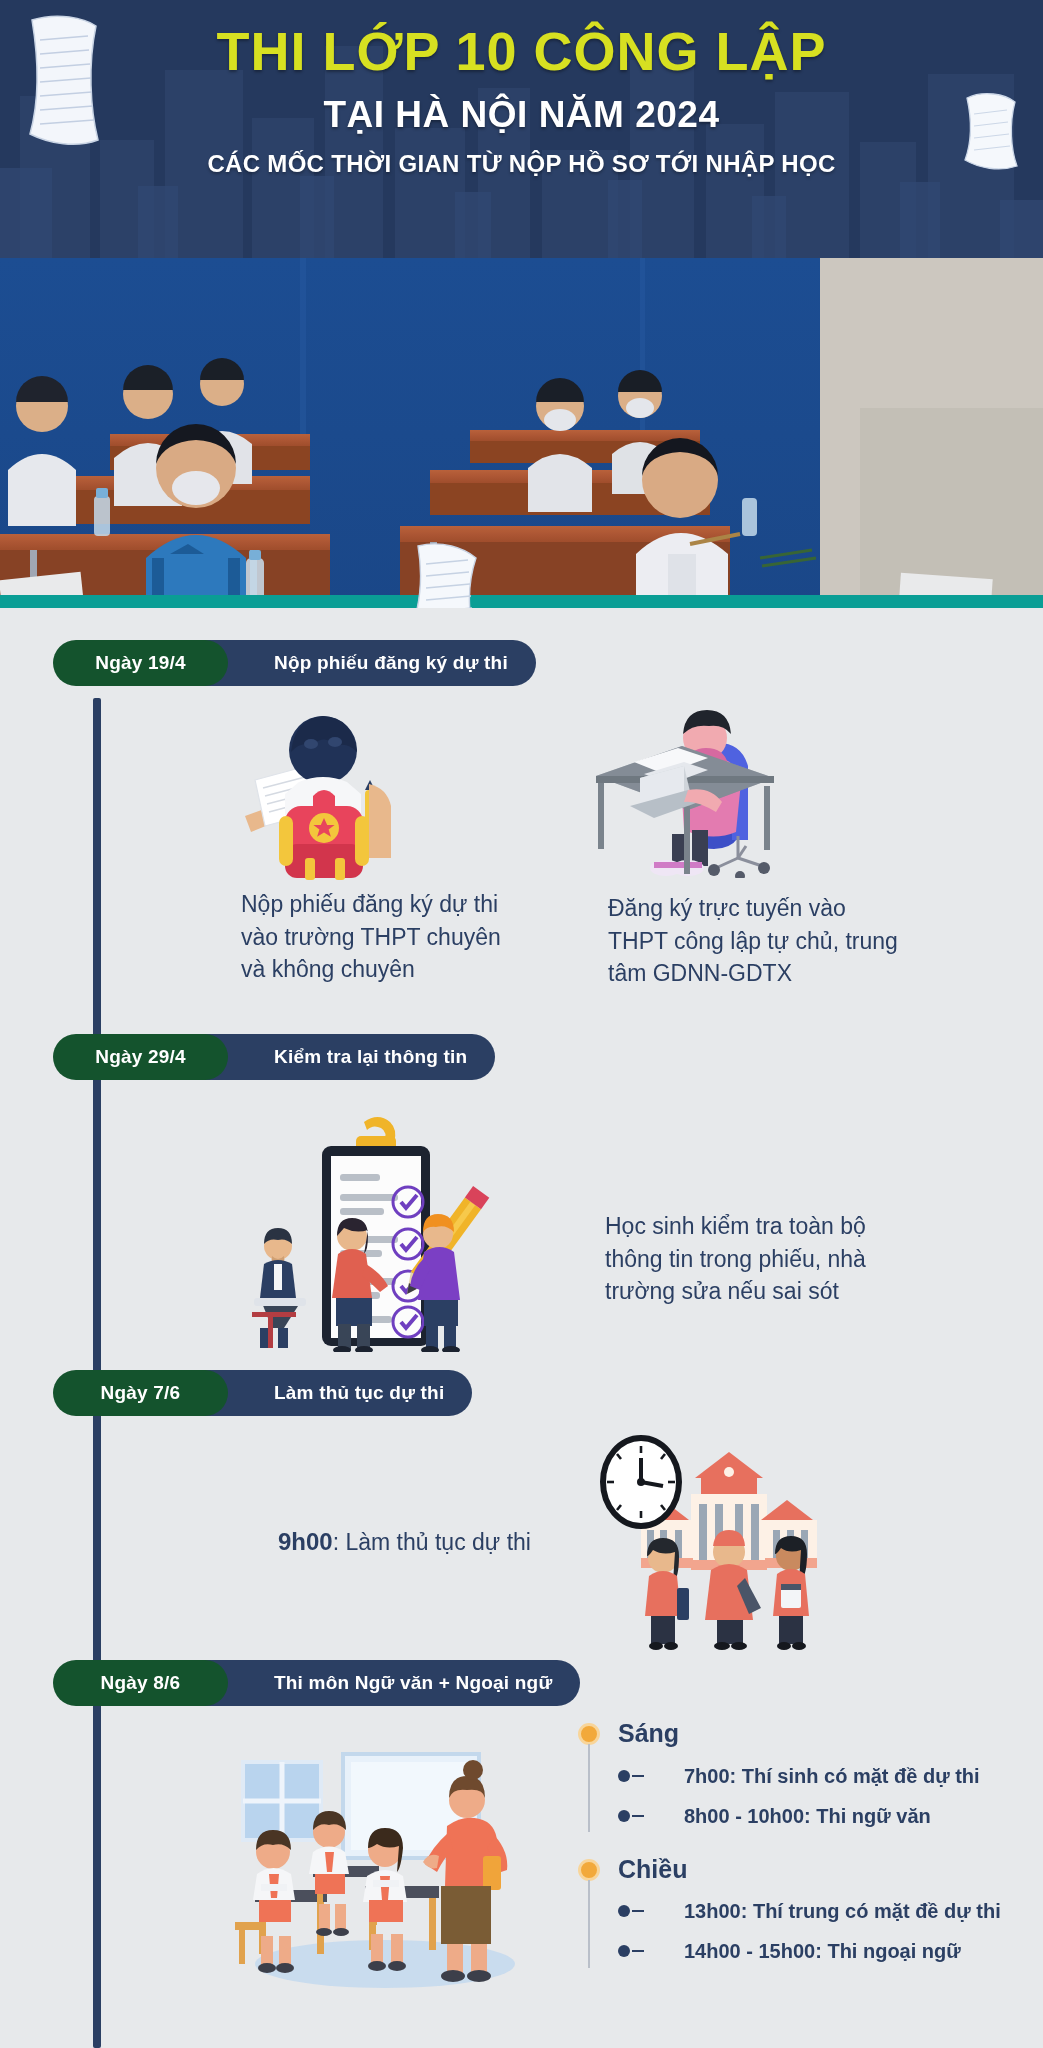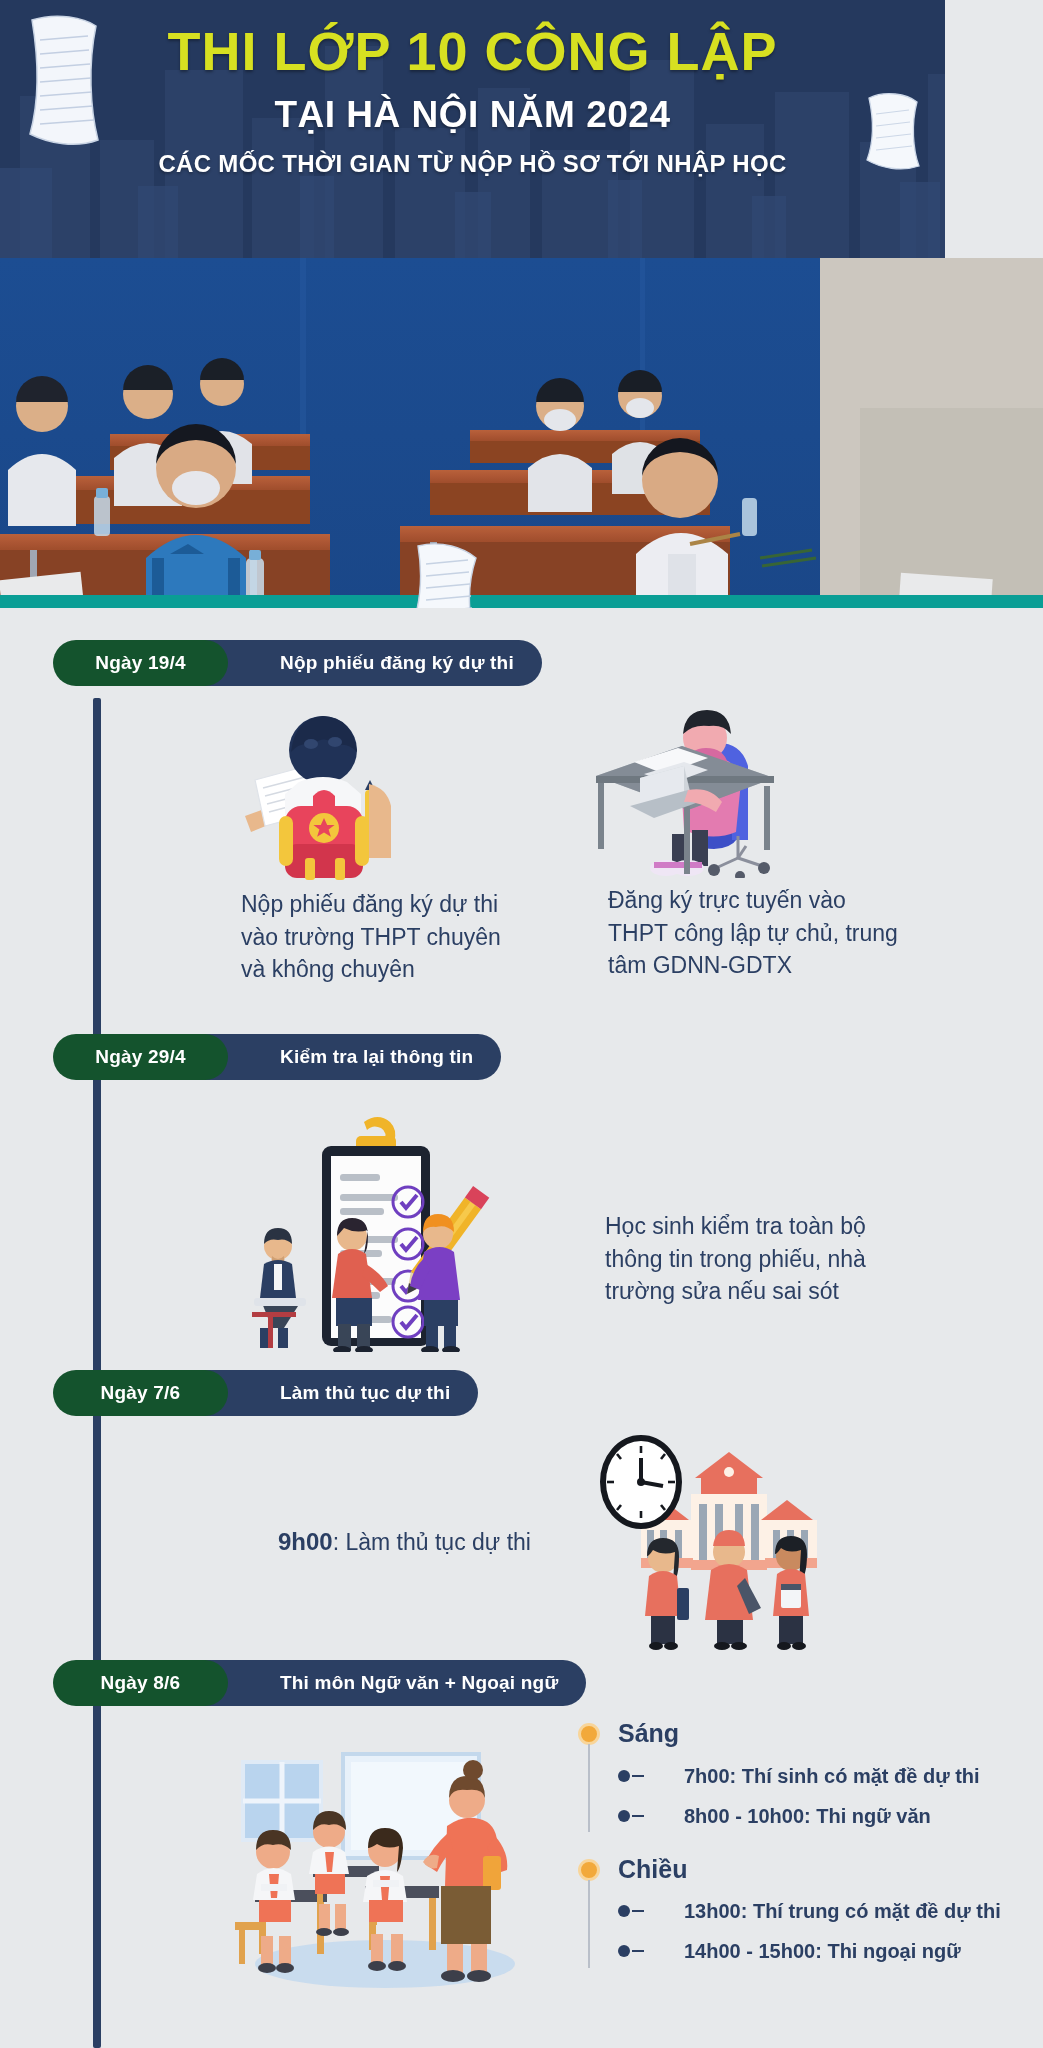--- a/index.html
+++ b/index.html
@@ -14,21 +14,21 @@
     position: relative;
     width: 1043px;
     height: 2048px;
     background: #e7e9eb;
     overflow: hidden;
   }
 
   
   .header {
     position: relative;
-    width: 945px;
+    width: 1043px;
     height: 258px;
     background: #404040;
     overflow: hidden;
   }
   .skyline { position: absolute; left: 0; bottom: 0; width: 1043px; height: 258px; }
   .hdr-texts {
     position: relative;
     z-index: 3;
     text-align: center;
     padding-top: 22px;
@@ -104,21 +104,20 @@
     padding-left: 96px;
     padding-right: 28px;
     z-index: 2;
   }
   .badge-bar-label {
     color: #fff;
     font-size: 19px;
     font-weight: bold;
     white-space: nowrap;
     letter-spacing: .2px;
-    margin-left: 6px;
   }
   .badge-date {
     position: absolute;
     left: 53px; top: 0;
     height: 46px;
     min-width: 175px;
     background: #14532d;
     border-radius: 23px;
     display: flex; align-items: center; justify-content: center;
     padding: 0 22px;
@@ -136,21 +135,21 @@
     color: #2b3f63;
     font-size: 23px;
     line-height: 1.42;
     font-weight: 500;
   }
 
   
   .sec1-ill-a { position: absolute; left: 225px; top: 72px; }
   .sec1-ill-b { position: absolute; left: 588px; top: 60px; }
   .sec1-txt-a { position: absolute; left: 241px; top: 248px; width: 290px; }
-  .sec1-txt-b { position: absolute; left: 608px; top: 244px; width: 300px; }
+  .sec1-txt-b { position: absolute; left: 608px; top: 252px; width: 300px; }
 
   
   .sec2-ill { position: absolute; left: 238px; top: 78px; }
   .sec2-txt { position: absolute; left: 605px; top: 176px; width: 310px; }
 
   
   .sec3-ill { position: absolute; left: 595px; top: 58px; }
   .sec3-txt { position: absolute; left: 278px; top: 155px; width: 330px; }
 
   

